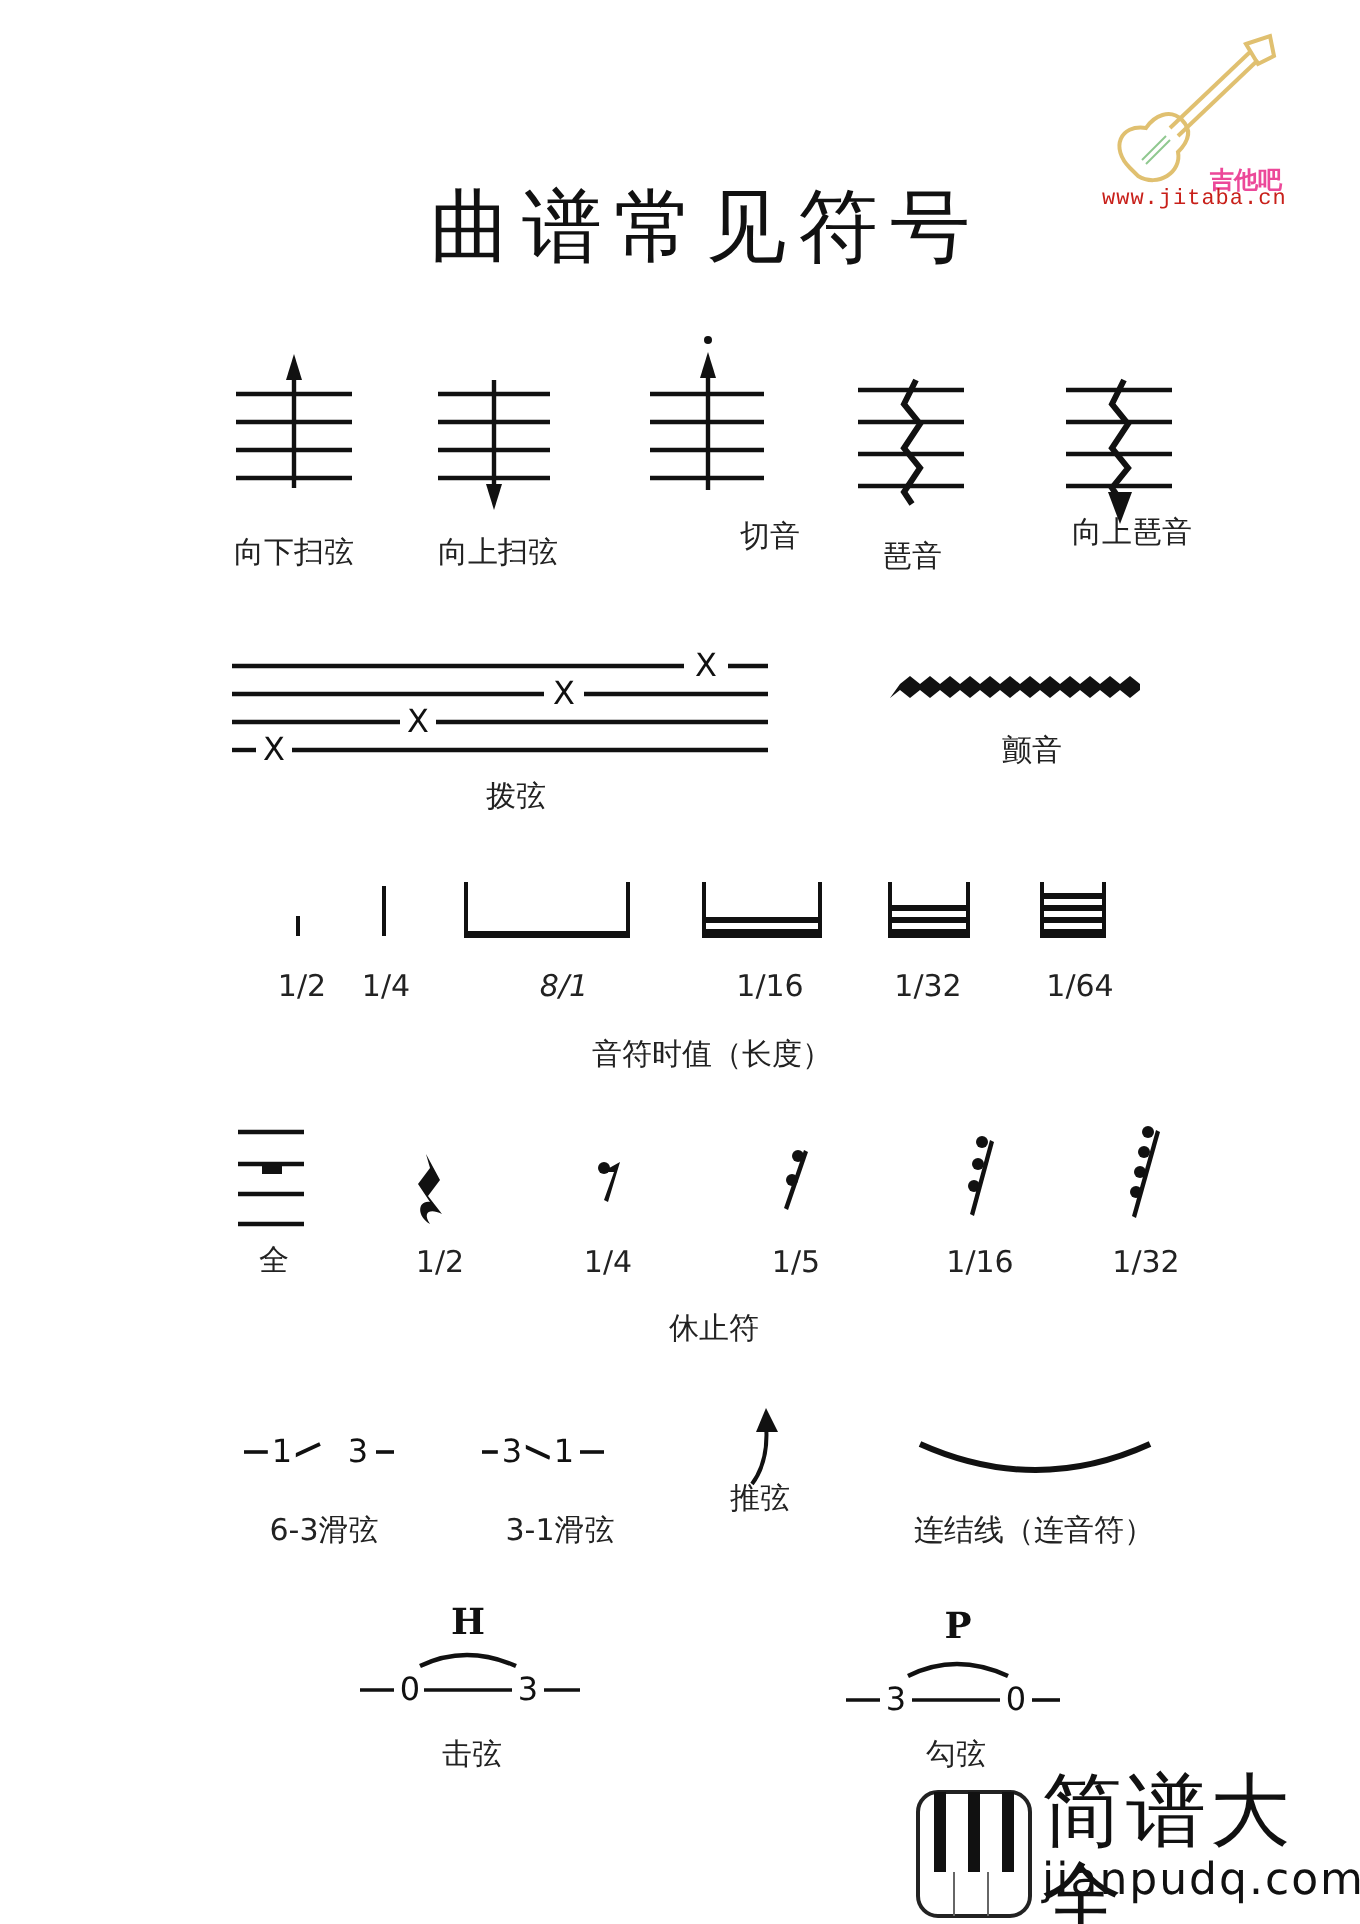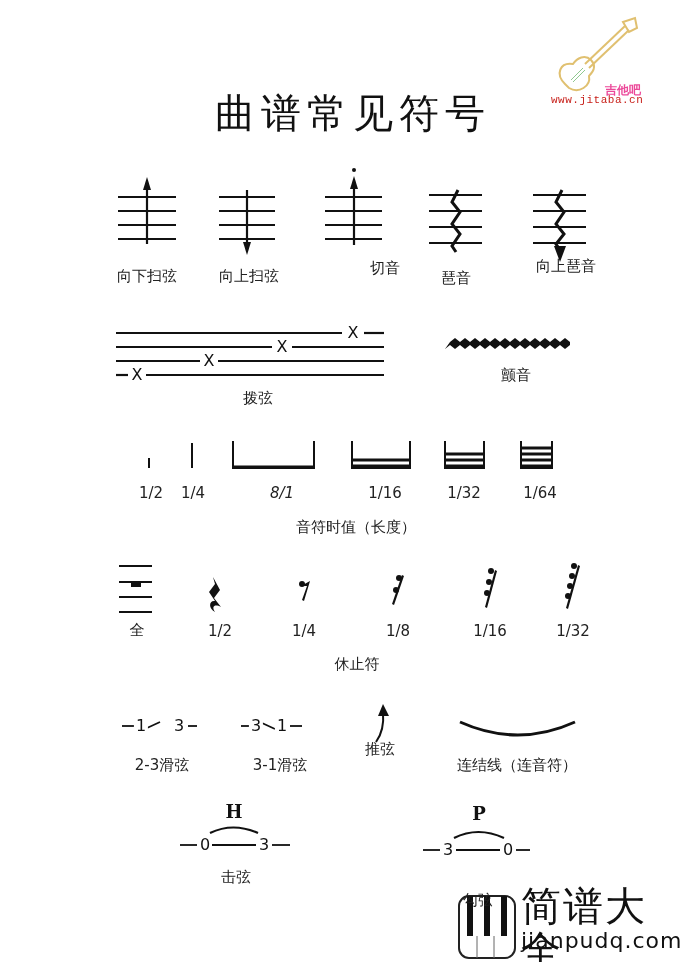--- a/index.html
+++ b/index.html
@@ -208,39 +208,39 @@
 <div class="lbl" style="left:193px;top:484px;">1/4</div>
 <div class="lbl" style="left:282px;top:484px;font-style:italic;">8/1</div>
 <div class="lbl" style="left:385px;top:484px;">1/16</div>
 <div class="lbl" style="left:464px;top:484px;">1/32</div>
 <div class="lbl" style="left:540px;top:484px;text-align:right;">1/64</div>
 <div class="lbl" style="left:356px;top:489px;margin-top:29px;">音符时值（长度）</div>
 
 <div class="lbl" style="left:137px;top:621px;">全</div>
 <div class="lbl" style="left:220px;top:622px;">1/2</div>
 <div class="lbl" style="left:304px;top:622px;">1/4</div>
-<div class="lbl" style="left:398px;top:622px;">1/8</div>
+<div class="lbl" style="left:398px;top:622px;">1/5</div>
 <div class="lbl" style="left:490px;top:622px;">1/16</div>
 <div class="lbl" style="left:573px;top:622px;">1/32</div>
 <div class="lbl" style="left:357px;top:655px;">休止符</div>
 
 <div class="tabnum" style="left:141px;top:726px;">1</div>
 <div class="tabnum" style="left:179px;top:726px;">3</div>
 <div class="tabnum" style="left:256px;top:726px;">3</div>
 <div class="tabnum" style="left:282px;top:726px;">1</div>
 
-<div class="lbl" style="left:162px;top:756px;">2-3滑弦</div>
+<div class="lbl" style="left:162px;top:756px;">6-3滑弦</div>
 <div class="lbl" style="left:280px;top:756px;">3-1滑弦</div>
 <div class="lbl" style="left:380px;top:740px;">推弦</div>
 <div class="lbl" style="left:517px;top:756px;">连结线（连音符）</div>
 
 <div class="hp" style="left:234px;top:801px;">H</div>
 <div class="tabnum" style="left:205px;top:845px;">0</div>
 <div class="tabnum" style="left:264px;top:845px;">3</div>
 <div class="lbl" style="left:236px;top:868px;">击弦</div>
 
 <div class="hp" style="left:479px;top:803px;">P</div>
 <div class="tabnum" style="left:448px;top:850px;">3</div>
 <div class="tabnum" style="left:508px;top:850px;">0</div>
-<div class="lbl" style="left:478px;top:868px;margin-top:23px;">勾弦</div>
+<div class="lbl" style="left:478px;top:868px;">勾弦</div>
 
 <div class="brand-cn">简谱大全</div>
 <div class="brand-url">jianpudq.com</div>
 
 </body></html>

